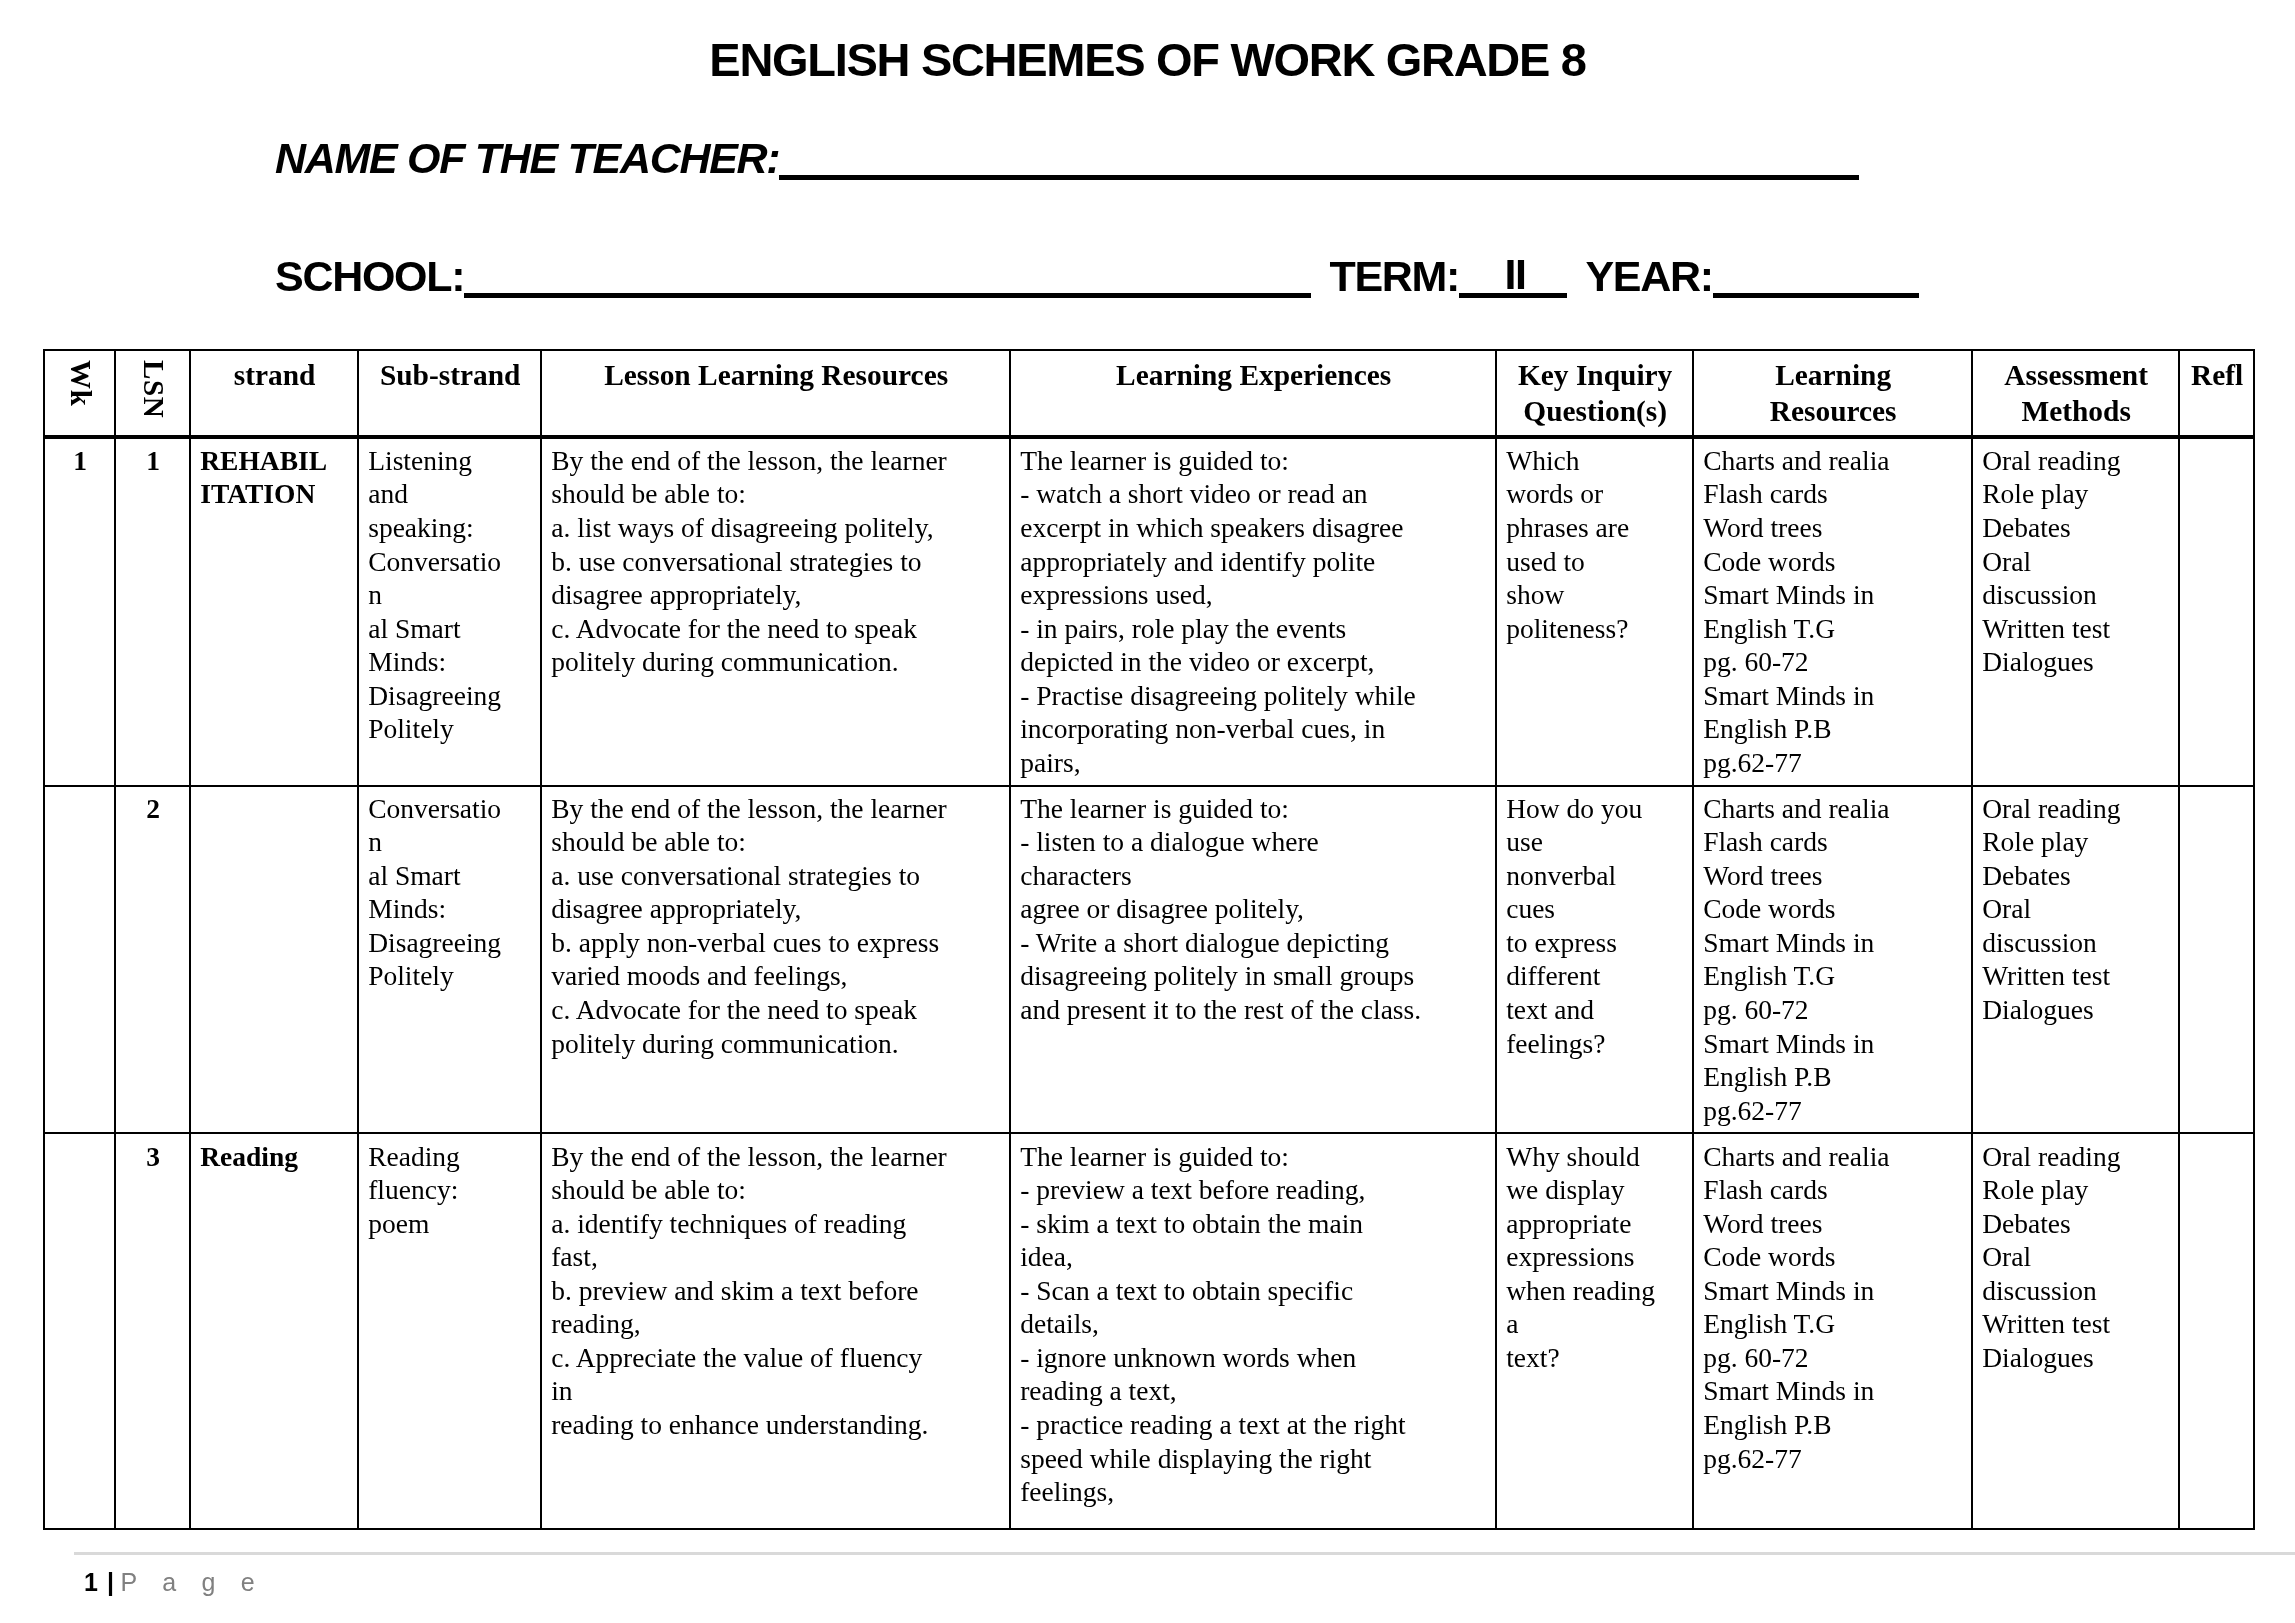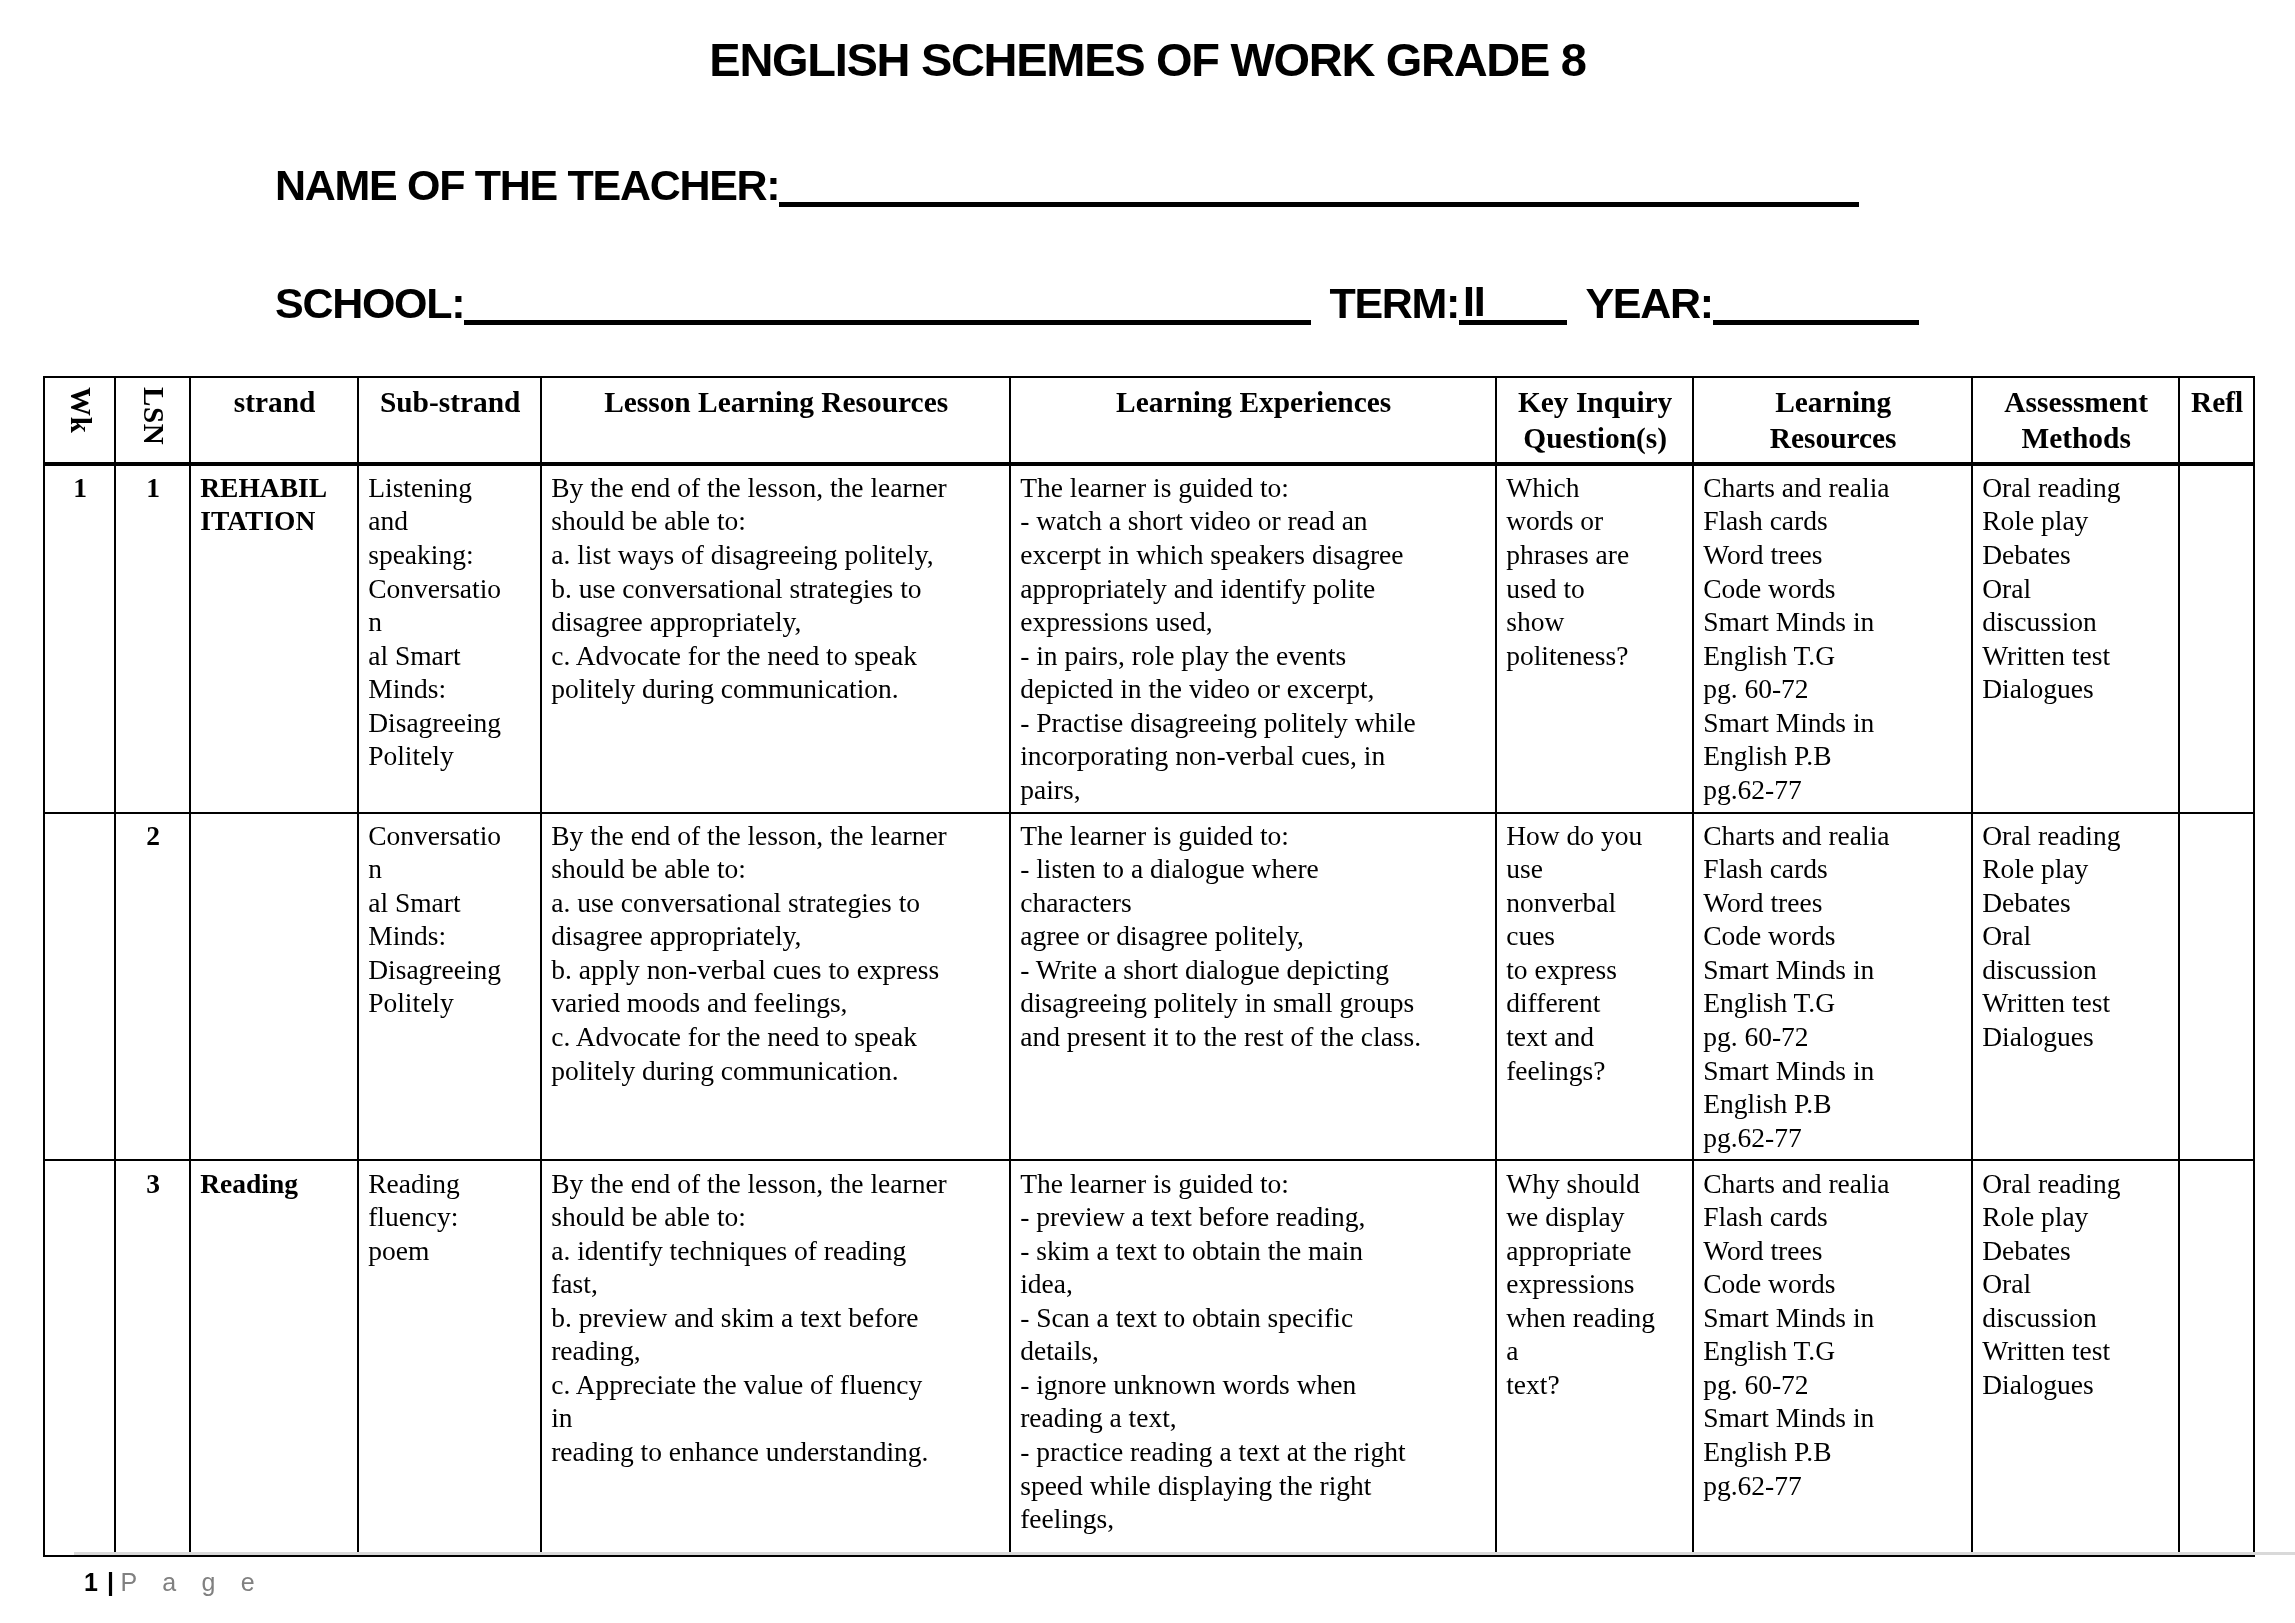--- a/index.html
+++ b/index.html
@@ -22,38 +22,39 @@
   }
   .head-line {
     font-family: "Liberation Sans", sans-serif;
     font-weight: bold;
     font-size: 43px;
     letter-spacing: -1.3px;
     line-height: 1;
     margin-left: 275px;
     white-space: nowrap;
   }
-  .teacher-line { margin-top: 79px; }
+  .teacher-line { margin-top: 52px; font-style: italic; }
   .school-line  { margin-top: 73px; }
   .blank {
     display: inline-block;
     border-bottom: 5.9px solid #000;
     height: 1.05em;
     vertical-align: bottom;
   }
   .blank-teacher { width: 1080px; }
   .blank-school  { width: 847px; }
   .blank-year    { width: 206px; }
   .term-fill {
     display: inline-block;
     border-bottom: 5.9px solid #000;
     height: 1.05em;
     width: 108px;
     vertical-align: bottom;
     padding-left: 3.9px;
+    text-align: center;
   }
   .gap-s { display:inline-block; width: 18.3px; }
   table.schemes {
     margin: 51px 0 0 43px;
     width: 2210px;
     border-collapse: collapse;
     table-layout: fixed;
   }
   table.schemes th, table.schemes td {
     border: 2.6px solid #000;

